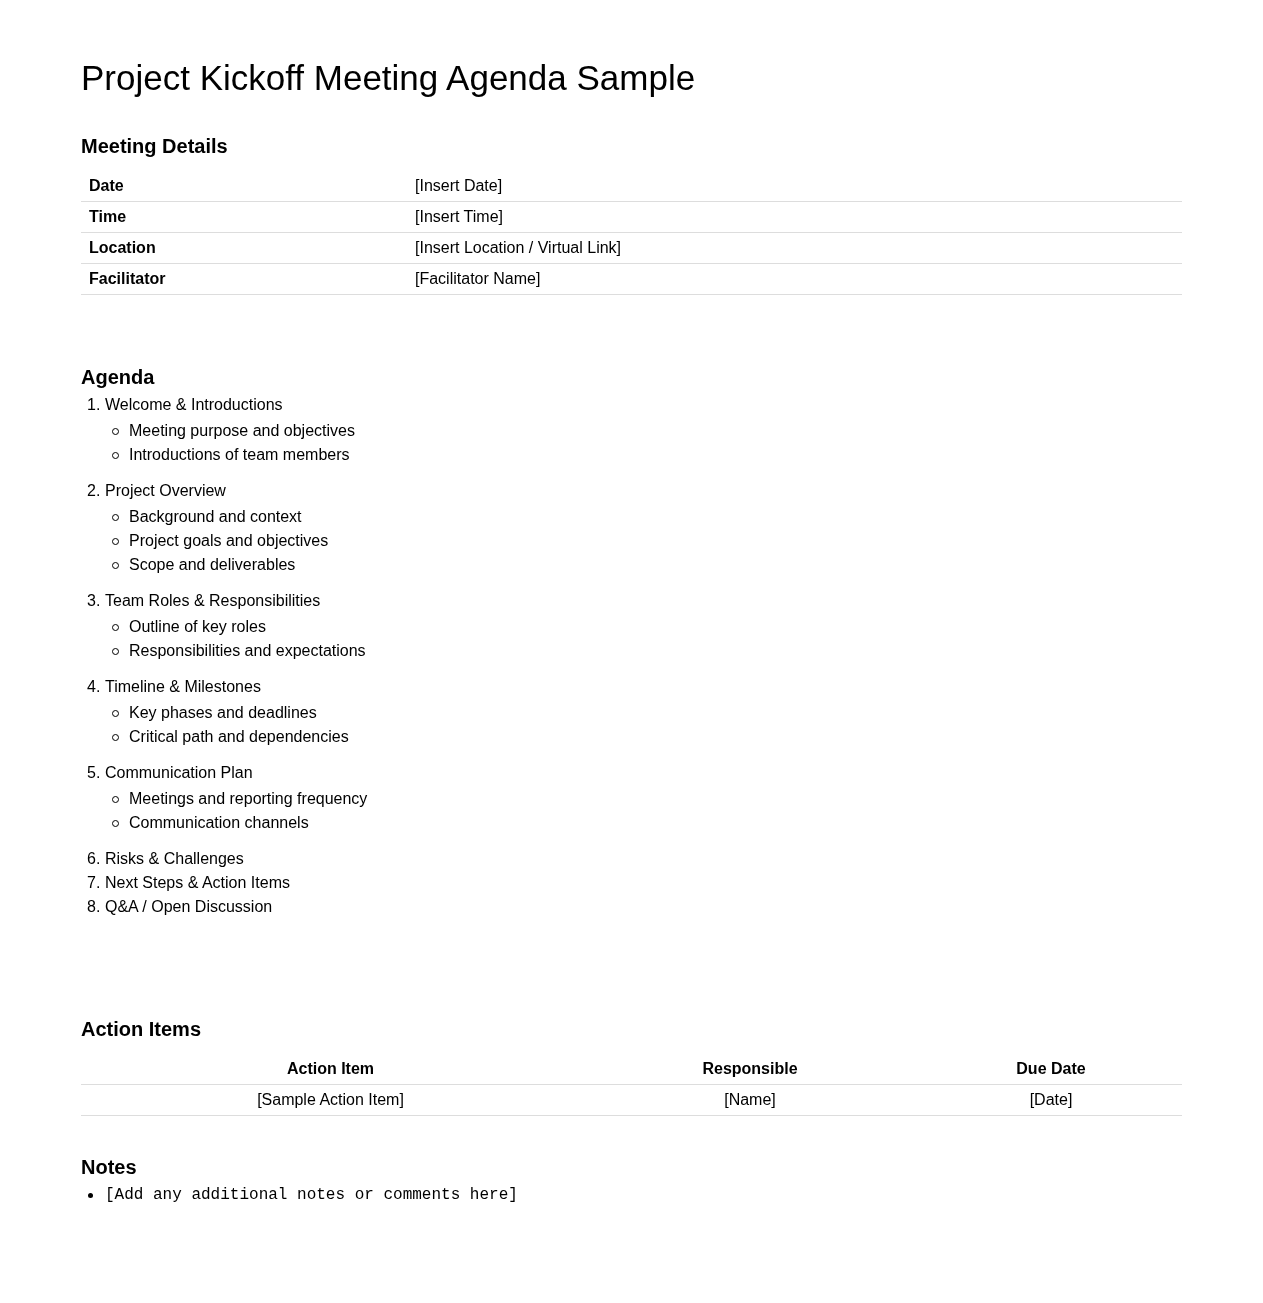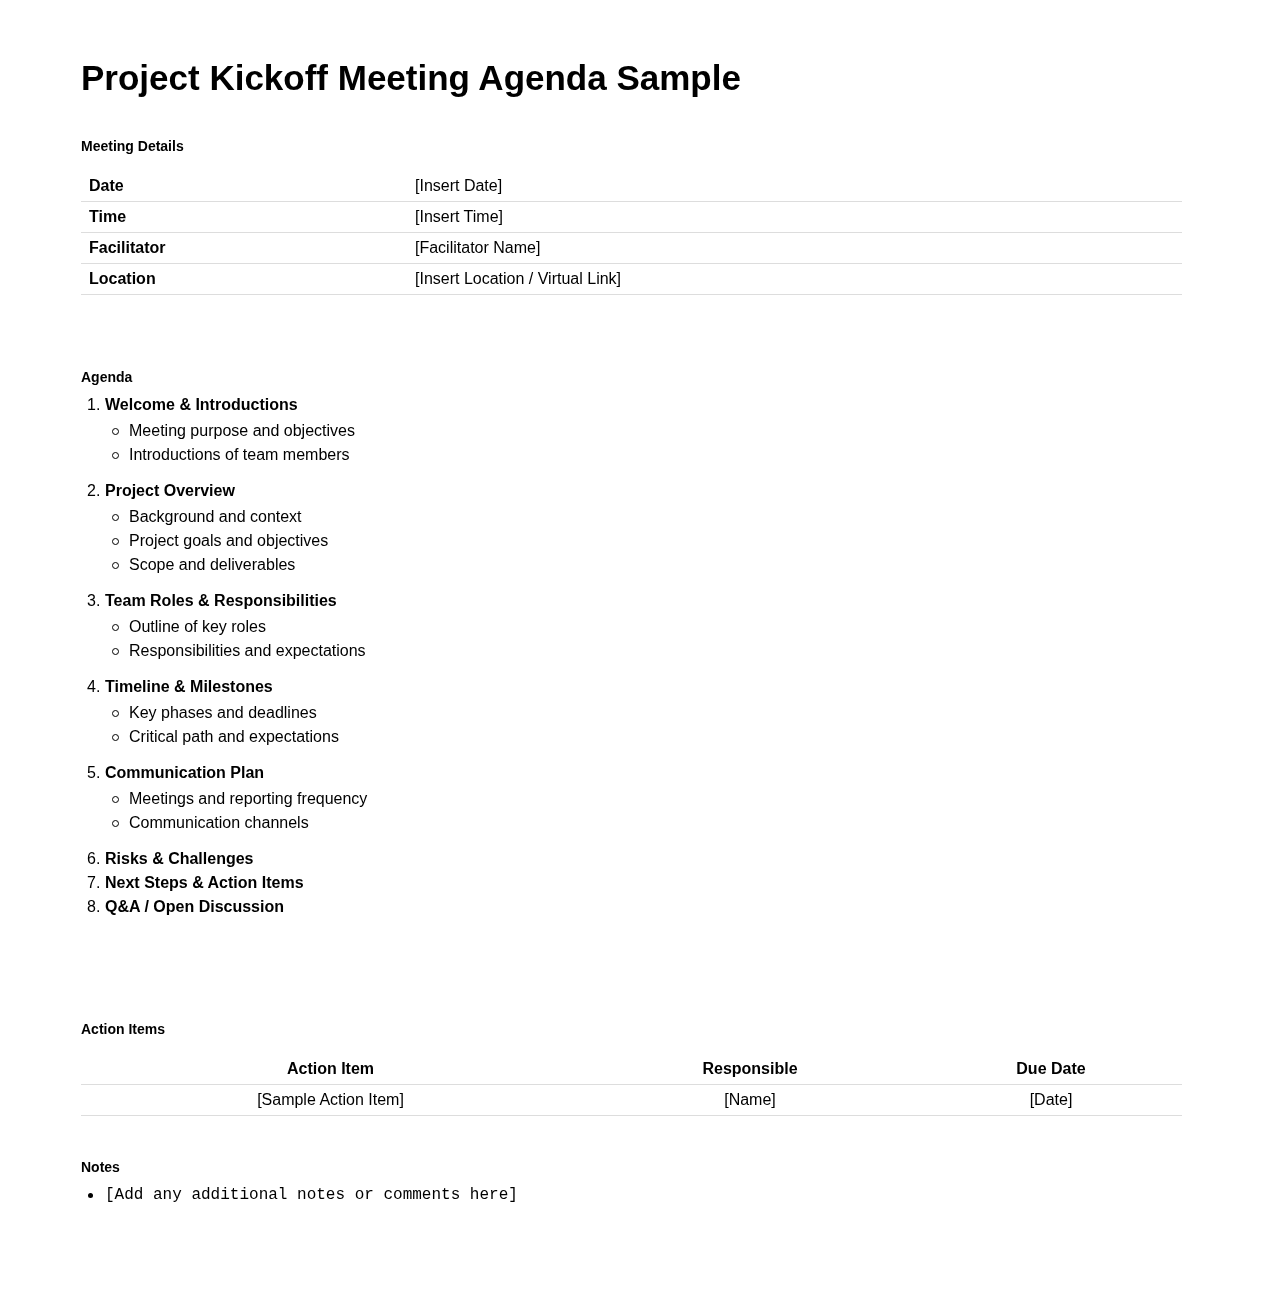--- a/index.html
+++ b/index.html
@@ -12,28 +12,28 @@
     }
     .page {
       position: relative;
       padding: 0 81px;
     }
     h1 {
       position: absolute;
       left: 81px; top: 56px;
       margin: 0;
       font-size: 35px;
-      font-weight: bold;
+      font-weight: normal;
       line-height: 44px;
     }
     h2 {
       position: absolute;
       left: 81px;
       margin: 0;
-      font-size: 14px;
+      font-size: 20px;
       font-weight: bold;
       line-height: 26px;
     }
     .details-table {
       position: absolute;
       left: 81px; top: 171px;
       width: 1101px;
       border-collapse: collapse;
     }
     .details-table td {
@@ -50,21 +50,21 @@
       left: 81px; top: 393px;
       margin: 0; padding: 0;
       list-style: none;
     }
     .agenda-item { position: relative; padding-left: 24px; }
     .agenda-item .num {
       position: absolute; left: 6px; top: 0;
       line-height: 24px; font-size: 16px;
     }
     .agenda-item .title {
-      font-weight: bold; line-height: 24px; font-size: 16px; display: block;
+      font-weight: normal; line-height: 24px; font-size: 16px; display: block;
     }
     .sub {
       margin: 2px 0 0 0; padding: 0 0 12px 0; list-style: none;
     }
     .sub li {
       position: relative;
       padding-left: 24px;
       line-height: 24px;
       font-size: 16px;
     }
@@ -112,26 +112,26 @@
     <tbody>
       <tr>
         <td class="label">Date</td>
         <td>[Insert Date]</td>
       </tr>
       <tr>
         <td class="label">Time</td>
         <td>[Insert Time]</td>
       </tr>
       <tr>
+        <td class="label">Location</td>
+        <td>[Insert Location / Virtual Link]</td>
+      </tr>
+      <tr>
         <td class="label">Facilitator</td>
         <td>[Facilitator Name]</td>
-      </tr>
-      <tr>
-        <td class="label">Location</td>
-        <td>[Insert Location / Virtual Link]</td>
       </tr>
     </tbody>
   </table>
 
   <h2 style="top:364px">Agenda</h2>
   <ol class="agenda">
     <li class="agenda-item">
       <span class="num">1.</span>
       <span class="title">Welcome &amp; Introductions</span>
       <ul class="sub">
@@ -154,21 +154,21 @@
       <ul class="sub">
         <li><span class="bullet"></span><span>Outline of key roles</span></li>
         <li><span class="bullet"></span><span>Responsibilities and expectations</span></li>
       </ul>
     </li>
     <li class="agenda-item">
       <span class="num">4.</span>
       <span class="title">Timeline &amp; Milestones</span>
       <ul class="sub">
         <li><span class="bullet"></span><span>Key phases and deadlines</span></li>
-        <li><span class="bullet"></span><span>Critical path and expectations</span></li>
+        <li><span class="bullet"></span><span>Critical path and dependencies</span></li>
       </ul>
     </li>
     <li class="agenda-item">
       <span class="num">5.</span>
       <span class="title">Communication Plan</span>
       <ul class="sub">
         <li><span class="bullet"></span><span>Meetings and reporting frequency</span></li>
         <li><span class="bullet"></span><span>Communication channels</span></li>
       </ul>
     </li>

